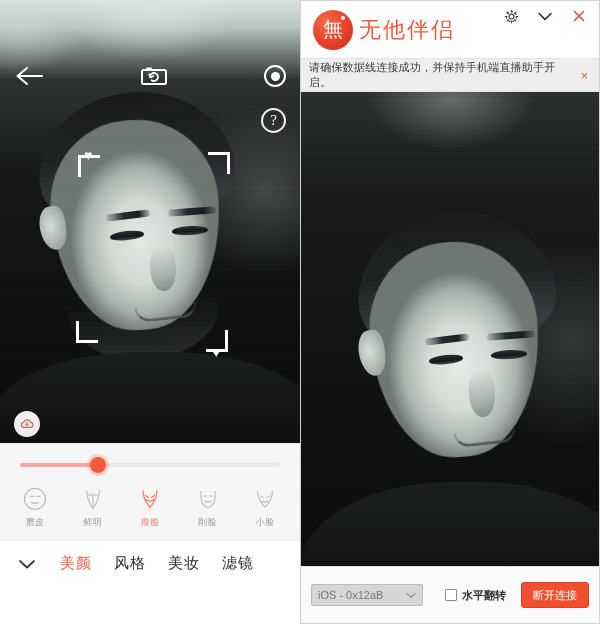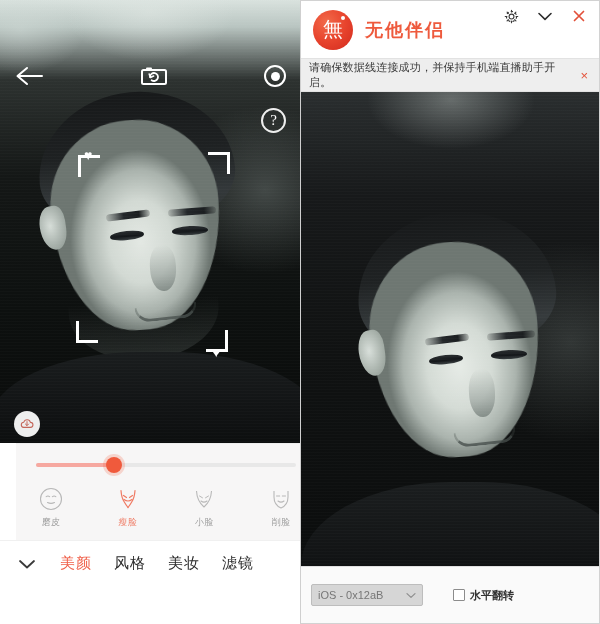--- a/index.html
+++ b/index.html
@@ -128,21 +128,21 @@
   .corner.tl { left: 78px; top: 155px; border-left: 3px solid #fff; border-top: 3px solid #fff; }
   .corner.tr { left: 208px; top: 152px; border-right: 3px solid #fff; border-top: 3px solid #fff; }
   .corner.bl { left: 76px; top: 321px; border-left: 3px solid #fff; border-bottom: 3px solid #fff; }
   .corner.br { left: 206px; top: 330px; border-right: 3px solid #fff; border-bottom: 3px solid #fff; }
   .heart { position: absolute; color: #fff; font-size: 14px; line-height: 1; }
   .heart.h1 { left: 84px; top: 148px; }
   .heart.h2 { left: 212px; top: 345px; }
 
   
   .beauty-strip {
-    position: absolute; left: 16px; top: 443px; width: 300px; height: 97px;
+    position: absolute; left: 0; top: 443px; width: 300px; height: 97px;
     background: #f7f6f6; border-top: 1px solid #ededed;
   }
   .slider-row { position: relative; height: 42px; display: flex; align-items: center; padding: 0 20px; }
   .track-bg { position: relative; flex: 1; height: 4px; border-radius: 3px; background: #e8e8e8; }
   .track-fill { position: absolute; left: 0; top: 0; height: 4px; border-radius: 3px; background: #f6a8a0; }
   .thumb {
     position: absolute; top: 50%; width: 16px; height: 16px; border-radius: 50%;
     background: #f05a3c; transform: translate(-50%, -50%);
     box-shadow: 0 0 0 3px rgba(240,90,60,0.22);
     cursor: pointer;
@@ -175,21 +175,21 @@
     display: flex; align-items: center; padding-left: 12px; flex: 0 0 57px;
   }
   .app-logo {
     width: 40px; height: 40px; border-radius: 50%;
     background: radial-gradient(circle at 34% 30%, #f26a4a 0%, #e8452e 48%, #d2291d 100%);
     display: flex; align-items: center; justify-content: center;
     color: #fff; font-size: 20px; font-family: "DejaVu Sans", sans-serif;
     position: relative; overflow: hidden;
   }
   .app-logo .dot { position: absolute; right: 8px; top: 6px; width: 4px; height: 4px; border-radius: 50%; background: #fff; }
-  .app-title { margin-left: 12px; font-size: 18px; color: #ee5a3d; letter-spacing: 2px; font-weight: bold; }
+  .app-title { margin-left: 6px; font-size: 22px; color: #ee5a3d; letter-spacing: 2px; }
   .win-ctrls { position: absolute; right: 8px; top: 4px; display: flex; align-items: center; gap: 10px; }
   .win-btn { width: 24px; height: 22px; display: flex; align-items: center; justify-content: center; cursor: pointer; }
 
   .notice {
     flex: 0 0 27px; height: 27px; background: #eeeeee; border-top: 1px solid #e2e2e2; border-bottom: 1px solid #e2e2e2;
     display: flex; align-items: center; padding: 16px 8px;
   }
   .notice-text { flex: 1; font-size: 11px; color: #3a3a3a; letter-spacing: .2px; }
   .notice-close { color: #e4533b; font-size: 13px; cursor: pointer; padding: 0 3px; }
 
@@ -241,21 +241,21 @@
     border-left: 2px solid rgba(70,78,75,0.3);
     border-right: 2px solid rgba(70,78,75,0.3);
     transform: rotate(-6deg); }
   .v-body { position: absolute; left: 0px; top: 390px; width: 330px; height: 120px;
     border-radius: 46% 46% 0 0 / 70% 70% 0 0;
     background: linear-gradient(180deg, #1b1e1f 0%, #121415 60%, #0b0d0d 100%); }
 
   .app-bottombar {
     position: absolute; left: 0; bottom: 0; width: 100%; height: 57px;
     background: #fafafa; border-top: 1px solid #e0e0e0;
-    display: flex; align-items: center; padding: 0 10px; gap: 12px;
+    display: flex; align-items: center; padding: 0 10px; gap: 4px;
   }
   .device-select {
     width: 112px; height: 22px; background: #d6d6d6; border: 1px solid #bdbdbd; border-radius: 2px;
     display: flex; align-items: center; padding: 0 6px; font-size: 11px; color: #767676; cursor: pointer;
   }
   .device-select .sel-label { flex: 1; overflow: hidden; white-space: nowrap; }
   .flip-wrap { display: flex; align-items: center; gap: 5px; margin-left: 18px; cursor: pointer; font-weight: bold; }
   .cb { width: 12px; height: 12px; border: 1px solid #8c8c8c; background: #fff; border-radius: 1px; }
   .flip-label { font-size: 11px; color: #333; }
   .disconnect-btn {
@@ -338,53 +338,64 @@
             <svg width="26" height="26" viewBox="0 0 26 26" fill="none">
               <circle cx="13" cy="13" r="10.5" stroke="#b8b8b8" stroke-width="1.1"></circle>
               <path d="M8.2 10.6 q1.7-1.1 3.4 0 M14.4 10.6 q1.7-1.1 3.4 0" stroke="#b8b8b8" stroke-width="1.1" stroke-linecap="round"></path>
               <path d="M9.5 16.6 q3.5 1.6 7 0" stroke="#b8b8b8" stroke-width="1.1" stroke-linecap="round"></path>
             </svg>
           </span>
           <span class="tool-label">磨皮</span>
         </div>
 
 
+        <div class="tool">
+          <span>
+            <svg width="26" height="26" viewBox="0 0 26 26" fill="none">
+              <path d="M6.5 4.5 q1 8 3 12 q2 4 3.5 6" stroke="#b8b8b8" stroke-width="1.1" fill="none" stroke-linecap="round"></path>
+              <path d="M19.5 4.5 q-1 8-3 12 q-2 4-3.5 6" stroke="#b8b8b8" stroke-width="1.1" fill="none" stroke-linecap="round"></path>
+              <path d="M8.5 9 h3 M14.5 9 h3" stroke="#b8b8b8" stroke-width="1" stroke-linecap="round"></path>
+              <path d="M13 7 v13" stroke="#b8b8b8" stroke-width="1" stroke-linecap="round"></path>
+            </svg>
+          </span>
+          <span class="tool-label">鲜明</span>
+        </div>
 
         <div class="tool active">
           <span>
             <svg width="26" height="26" viewBox="0 0 26 26" fill="none">
               <path d="M6 4.5 q0.5 7 3 11 q2 3.5 4 6" stroke="#ef7a63" stroke-width="1.2" fill="none" stroke-linecap="round"></path>
               <path d="M20 4.5 q-0.5 7-3 11 q-2 3.5-4 6" stroke="#ef7a63" stroke-width="1.2" fill="none" stroke-linecap="round"></path>
               <path d="M8.5 9.5 L11.5 11.5 M17.5 9.5 L14.5 11.5" stroke="#ef7a63" stroke-width="1.2" stroke-linecap="round"></path>
               <path d="M9 13.5 q4 3 8 0" stroke="#ef7a63" stroke-width="1.2" fill="none" stroke-linecap="round"></path>
             </svg>
           </span>
           <span class="tool-label">瘦脸</span>
         </div>
 
         <div class="tool">
           <span>
             <svg width="26" height="26" viewBox="0 0 26 26" fill="none">
+              <path d="M6 5 v6 q0 8 7 11 q7-3 7-11 V5" stroke="#b8b8b8" stroke-width="1.1" fill="none" stroke-linejoin="round"></path>
+              <path d="M8.5 10 h3.2 M14.3 10 h3.2" stroke="#b8b8b8" stroke-width="1" stroke-linecap="round"></path>
+              <path d="M10 15 q3 2.2 6 0" stroke="#b8b8b8" stroke-width="1.1" fill="none" stroke-linecap="round"></path>
+            </svg>
+          </span>
+          <span class="tool-label">削脸</span>
+        </div>
+
+        <div class="tool">
+          <span>
+            <svg width="26" height="26" viewBox="0 0 26 26" fill="none">
               <path d="M5.5 5 q0.5 10 7.5 16 q7-6 7.5-16" stroke="#b8b8b8" stroke-width="1.1" fill="none" stroke-linejoin="round"></path>
               <path d="M8.5 10 L11.5 11.8 M17.5 10 L14.5 11.8" stroke="#b8b8b8" stroke-width="1" stroke-linecap="round"></path>
               <path d="M10 15 q3 2.2 6 0" stroke="#b8b8b8" stroke-width="1.1" fill="none" stroke-linecap="round"></path>
             </svg>
           </span>
           <span class="tool-label">小脸</span>
-        </div>
-
-        <div class="tool">
-          <span>
-            <svg width="26" height="26" viewBox="0 0 26 26" fill="none">
-              <path d="M6 5 v6 q0 8 7 11 q7-3 7-11 V5" stroke="#b8b8b8" stroke-width="1.1" fill="none" stroke-linejoin="round"></path>
-              <path d="M8.5 10 h3.2 M14.3 10 h3.2" stroke="#b8b8b8" stroke-width="1" stroke-linecap="round"></path>
-              <path d="M10 15 q3 2.2 6 0" stroke="#b8b8b8" stroke-width="1.1" fill="none" stroke-linecap="round"></path>
-            </svg>
-          </span>
-          <span class="tool-label">削脸</span>
         </div>
       </div>
     </div>
 
     <div class="tabbar">
       <div class="chev-btn">
         <svg width="18" height="12" viewBox="0 0 18 12" fill="none">
           <path d="M2 3 L9 9.5 L16 3" stroke="#3a3a3a" stroke-width="1.8" stroke-linecap="round" stroke-linejoin="round"></path>
         </svg>
       </div>
@@ -455,16 +466,17 @@
               <path d="M1 1.6 L5 5.4 L9 1.6" stroke="#8d8d8d" stroke-width="1.2" stroke-linecap="round" stroke-linejoin="round"></path>
             </svg>
           </span>
         </div>
 
         <div class="flip-wrap">
           <span class="cb"></span>
           <span class="flip-label">水平翻转</span>
         </div>
 
+        <div class="disconnect-btn">断开连接</div>
       </div>
     </div>
   </div>
 </div>
 
 </body></html>

